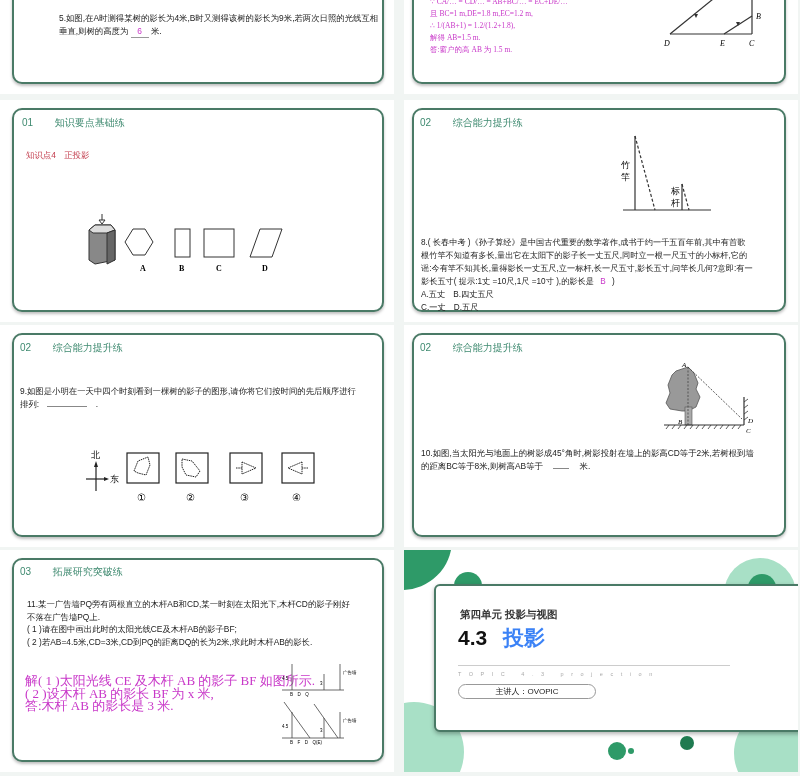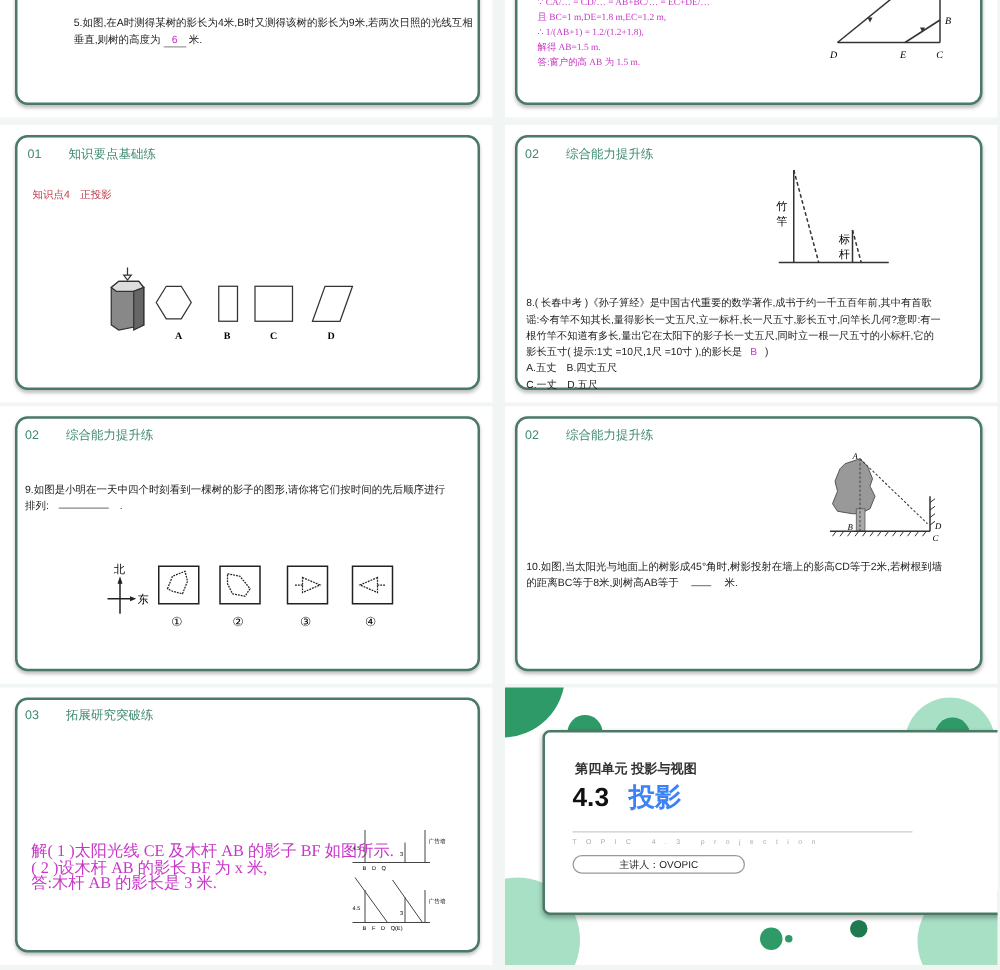--- a/index.html
+++ b/index.html
@@ -94,22 +94,22 @@
       <line x1="16" y1="2" x2="36" y2="76" stroke="#333" stroke-width="1.2" stroke-dasharray="3,2"></line>
       <line x1="63" y1="50" x2="63" y2="76" stroke="#333" stroke-width="1.2"></line>
       <line x1="63" y1="50" x2="70" y2="76" stroke="#333" stroke-width="1.2" stroke-dasharray="3,2"></line>
       <text x="2" y="34" font-size="9">竹</text>
       <text x="2" y="46" font-size="9">竿</text>
       <text x="52" y="60" font-size="9">标</text>
       <text x="52" y="72" font-size="9">杆</text>
     </svg>
     <div class="q" style="left:17px;top:136px;font-size:8.2px;line-height:13px;">
       <div>8.( 长春中考 )《孙子算经》是中国古代重要的数学著作,成书于约一千五百年前,其中有首歌</div>
+      <div>根竹竿不知道有多长,量出它在太阳下的影子长一丈五尺,同时立一根一尺五寸的小标杆,它的</div>
       <div>谣:今有竿不知其长,量得影长一丈五尺,立一标杆,长一尺五寸,影长五寸,问竿长几何?意即:有一</div>
-      <div>根竹竿不知道有多长,量出它在太阳下的影子长一丈五尺,同时立一根一尺五寸的小标杆,它的</div>
       <div>
         <span>影长五寸( 提示:1丈 =10尺,1尺 =10寸 ),的影长是</span>
         <span class="ans" style="margin:0 4px;">B</span>
         <span>)</span>
       </div>
       <div>A.五丈　B.四丈五尺</div>
       <div>C.一丈　D.五尺</div>
     </div>
   </div>
 
@@ -180,20 +180,26 @@
       </div>
     </div>
   </div>
 
   <div class="slide" style="left:0;top:550px;">
     <div class="card"></div>
     <div class="sec-head" style="left:20px;top:15px;">
       <span class="num">03</span>
       <span style="margin-left:4px;">拓展研究突破练</span>
     </div>
+    <div class="q" style="left:27px;top:48px;">
+      <div>11.某一广告墙PQ旁有两根直立的木杆AB和CD,某一时刻在太阳光下,木杆CD的影子刚好</div>
+      <div>不落在广告墙PQ上.</div>
+      <div>( 1 )请在图中画出此时的太阳光线CE及木杆AB的影子BF;</div>
+      <div>( 2 )若AB=4.5米,CD=3米,CD到PQ的距离DQ的长为2米,求此时木杆AB的影长.</div>
+    </div>
     <div class="q pink" style="left:25px;top:125px;font-size:13px;line-height:12.5px;">
       <div>解( 1 )太阳光线 CE 及木杆 AB 的影子 BF 如图所示.</div>
       <div>( 2 )设木杆 AB 的影长 BF 为 x 米,</div>
       <div>答:木杆 AB 的影长是 3 米.</div>
     </div>
     <svg style="left:280px;top:110px;" width="80" height="90">
       <line x1="2" y1="30" x2="64" y2="30" stroke="#444" stroke-width="0.8"></line>
       <line x1="12" y1="4" x2="12" y2="30" stroke="#444" stroke-width="0.8"></line>
       <line x1="44" y1="14" x2="44" y2="30" stroke="#444" stroke-width="0.8"></line>
       <line x1="60" y1="4" x2="60" y2="30" stroke="#444" stroke-width="0.8"></line>

